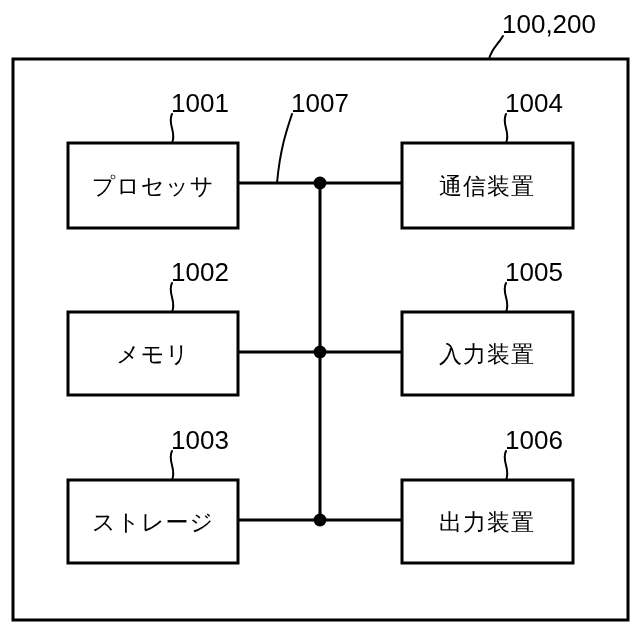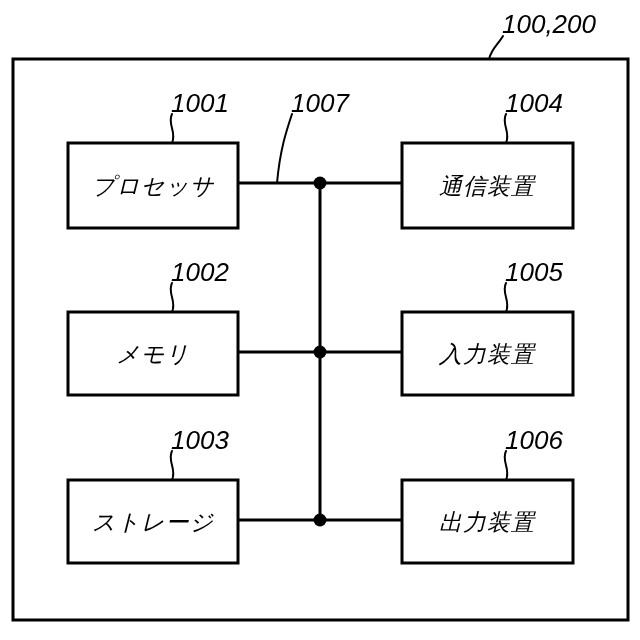--- a/index.html
+++ b/index.html
@@ -11,21 +11,20 @@
     width: 640px;
     height: 640px;
     font-family: "Liberation Sans", "DejaVu Sans", sans-serif;
     overflow: hidden;
   }
   #diagram-root {
     position: relative;
     width: 640px;
     height: 458px;
     background: #ffffff;
-    font-style: italic;
   }
   svg.figure {
     display: block;
     width: 640px;
     height: 640px;
   }
   .frame-rect {
     fill: #ffffff;
     stroke: #000000;
     stroke-width: 3;

